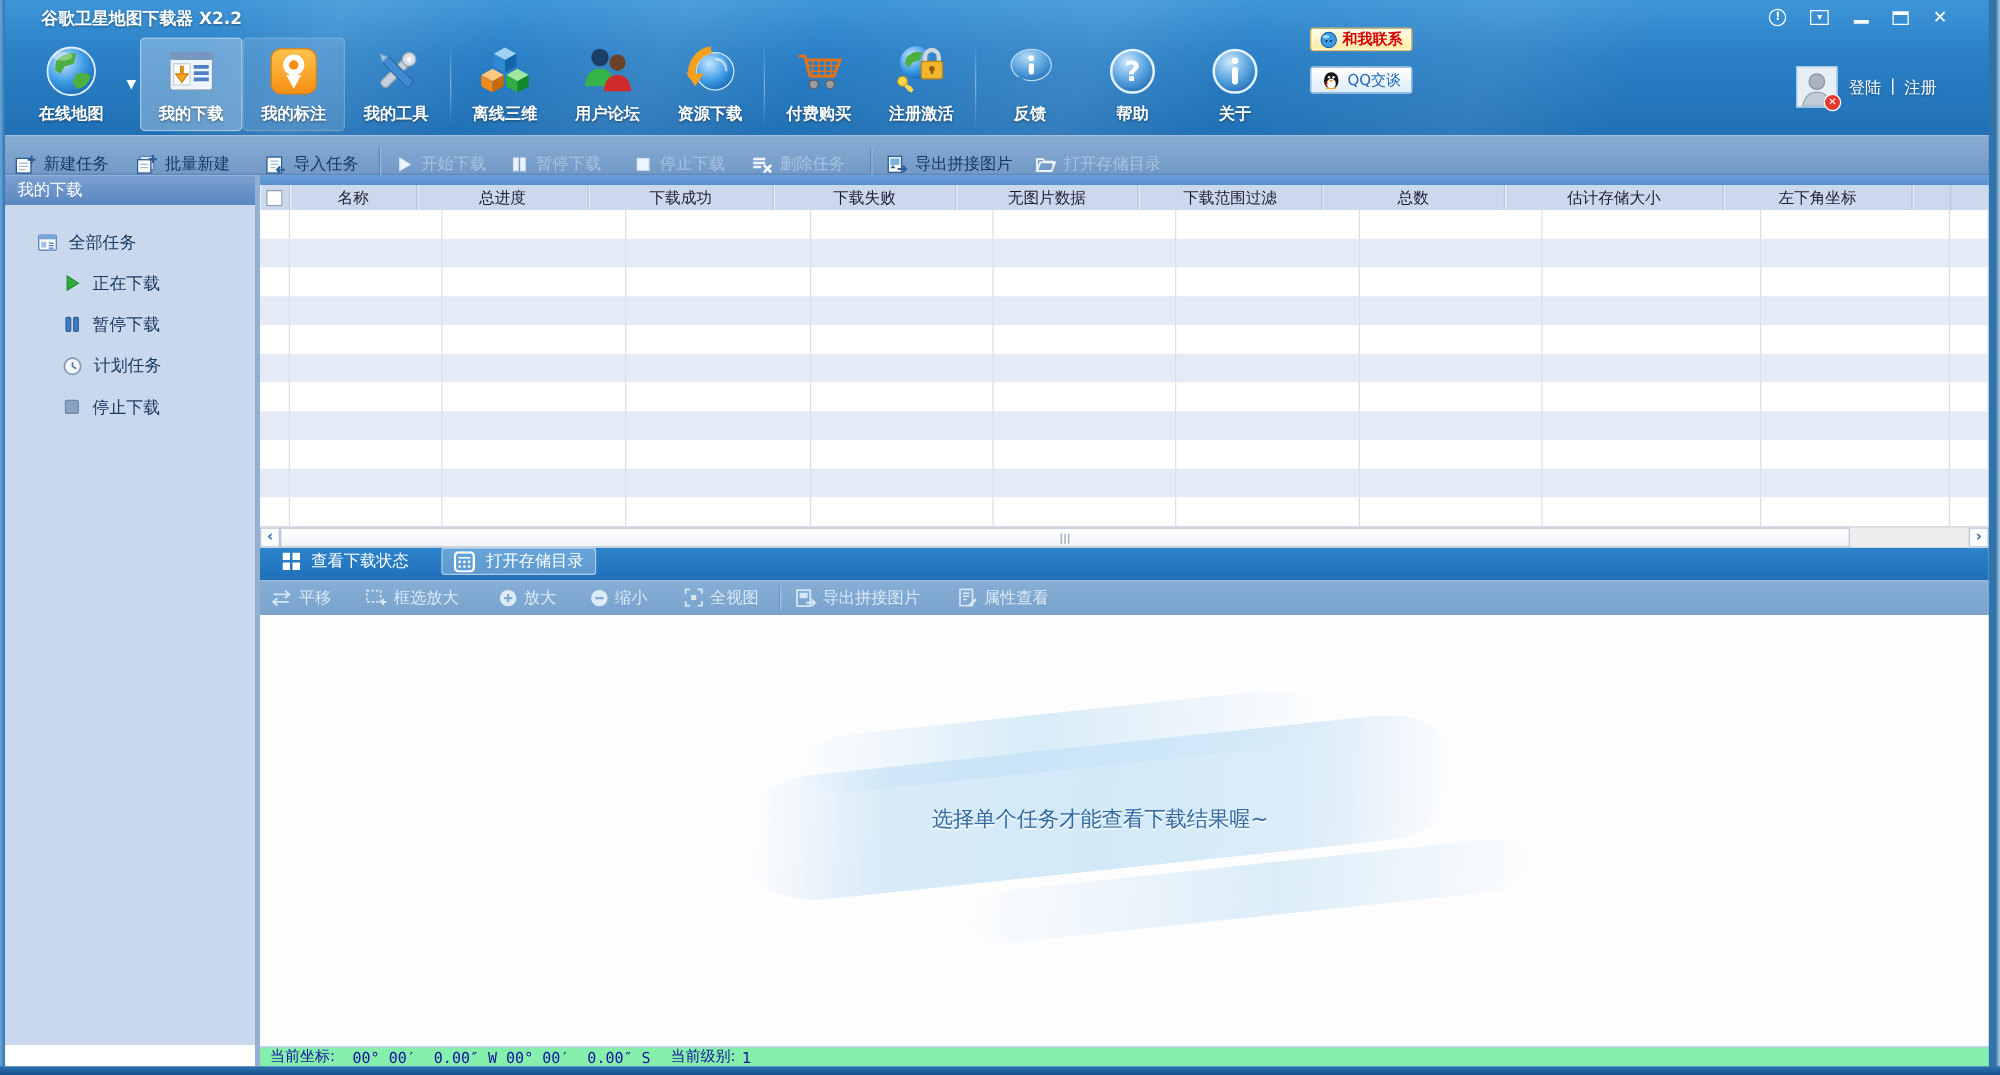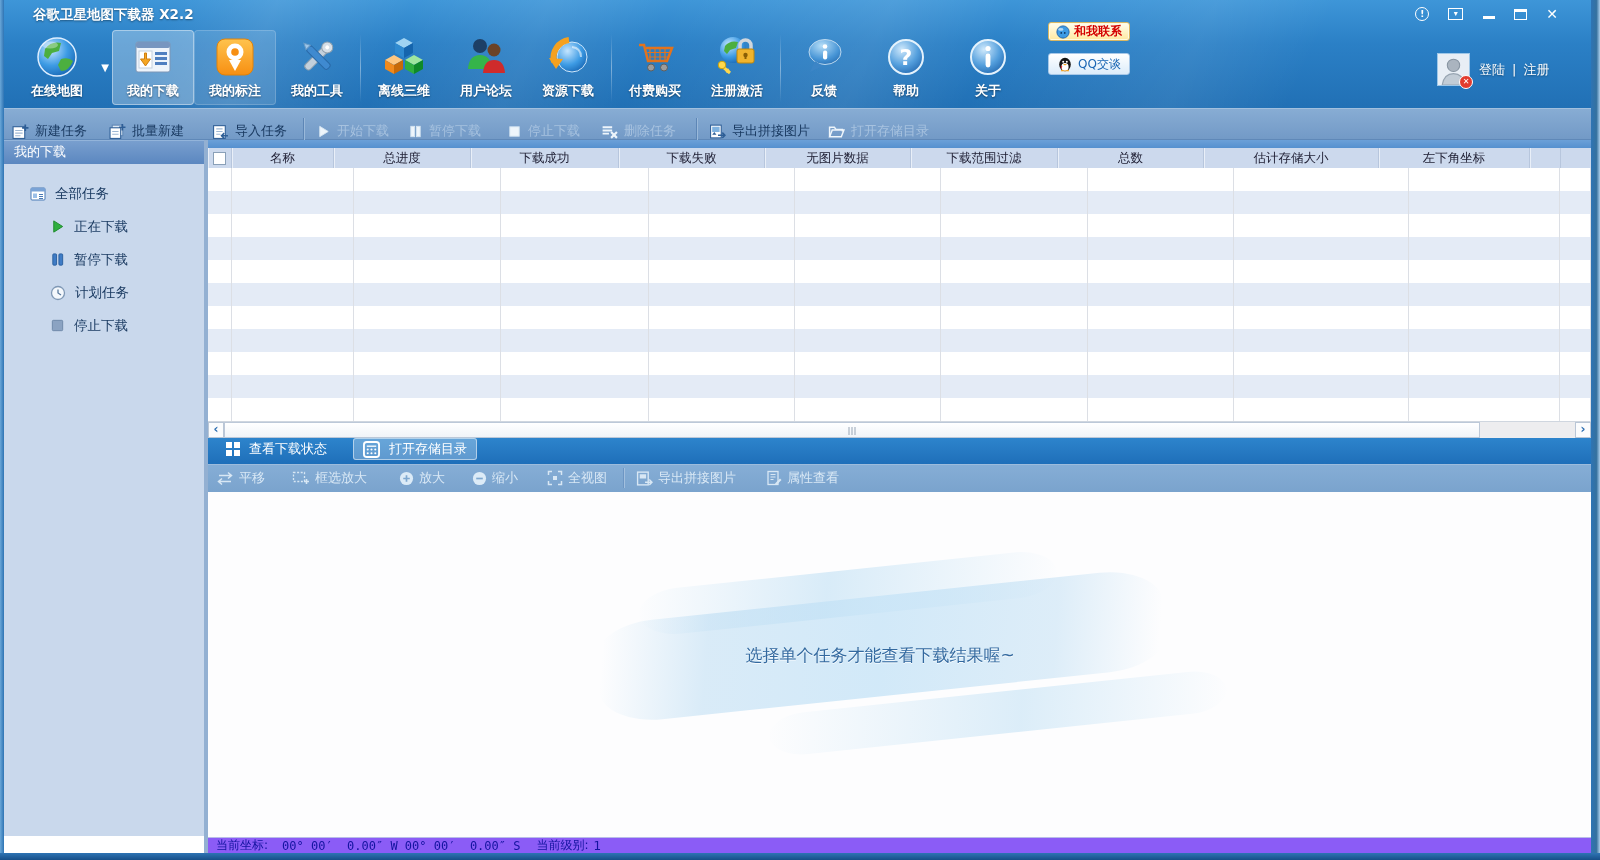--- a/index.html
+++ b/index.html
@@ -113,21 +113,21 @@
   .brush { position:absolute; transform:rotate(-6deg); border-radius:60px/34px; }
   .brush1 { left:388px; top:104px; width:570px; height:100px;
     background:linear-gradient(100deg,transparent 2%,rgba(173,213,240,.45) 20%,rgba(199,228,247,.8) 50%,rgba(173,213,240,.4) 80%,transparent 98%); }
   .brush2 { left:430px; top:78px; width:420px; height:46px;
     background:linear-gradient(100deg,transparent,rgba(186,221,243,.55) 45%,transparent); }
   .brush3 { left:560px; top:200px; width:460px; height:42px;
     background:linear-gradient(100deg,transparent,rgba(186,221,243,.5) 55%,transparent); }
   .result-msg { position:absolute; left:672px; top:152px; transform:translateX(-50%);
     font-size:17px; color:#33699f; white-space:nowrap; text-shadow:0 1px 0 rgba(255,255,255,.8); }
 
-  .statusbar { height:16px; background:#8b5cf6; border-top:1px solid #b9bde8; display:flex;
+  .statusbar { height:16px; background:#86efac; border-top:1px solid #b9bde8; display:flex;
     align-items:center; padding-left:8px; font-size:12px; color:#1414a0; }
   .statusbar span { white-space:pre; }
 
   
   .b-left { position:absolute; left:0; top:0; bottom:0; width:4px;
     background:linear-gradient(90deg,#6aa7d8,#2e74b4); }
   .b-right { position:absolute; right:0; top:0; bottom:0; width:9px;
     background:linear-gradient(90deg,#2e74b4 0%,#35719f 60%,#aacdea 100%); }
   .b-bottom { position:absolute; left:0; right:0; bottom:0; height:7px;
     background:linear-gradient(180deg,#2e74b4,#174f88); }

